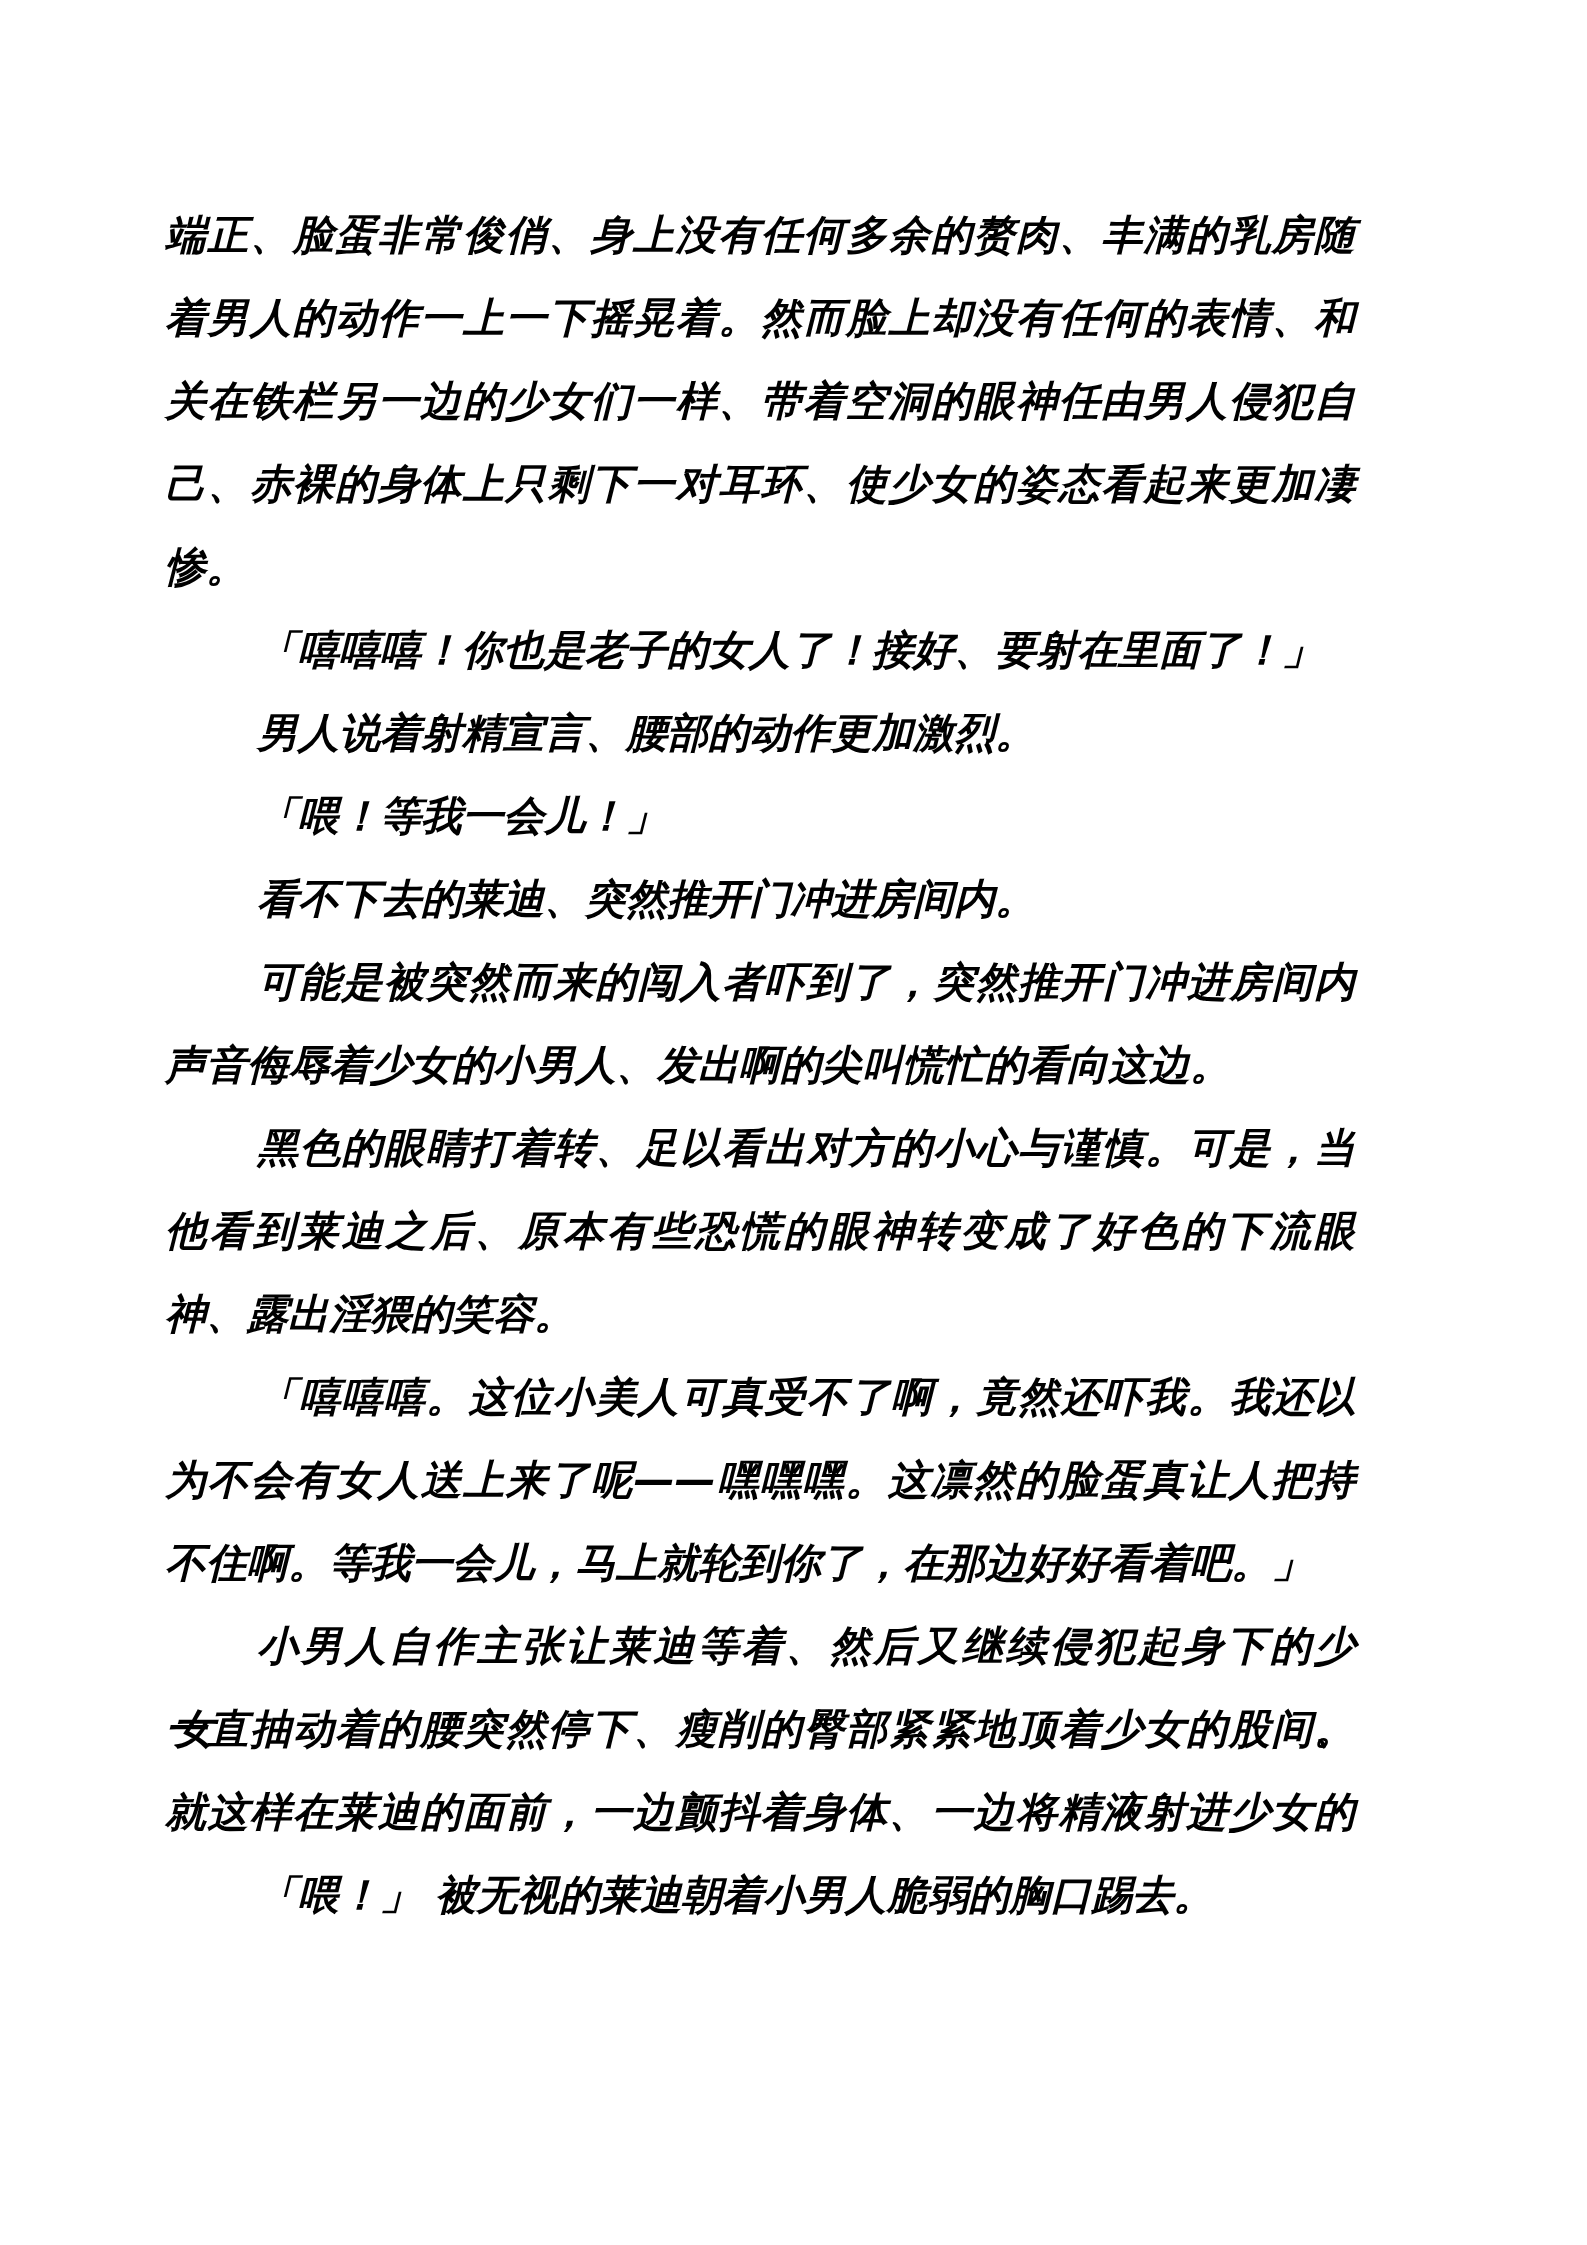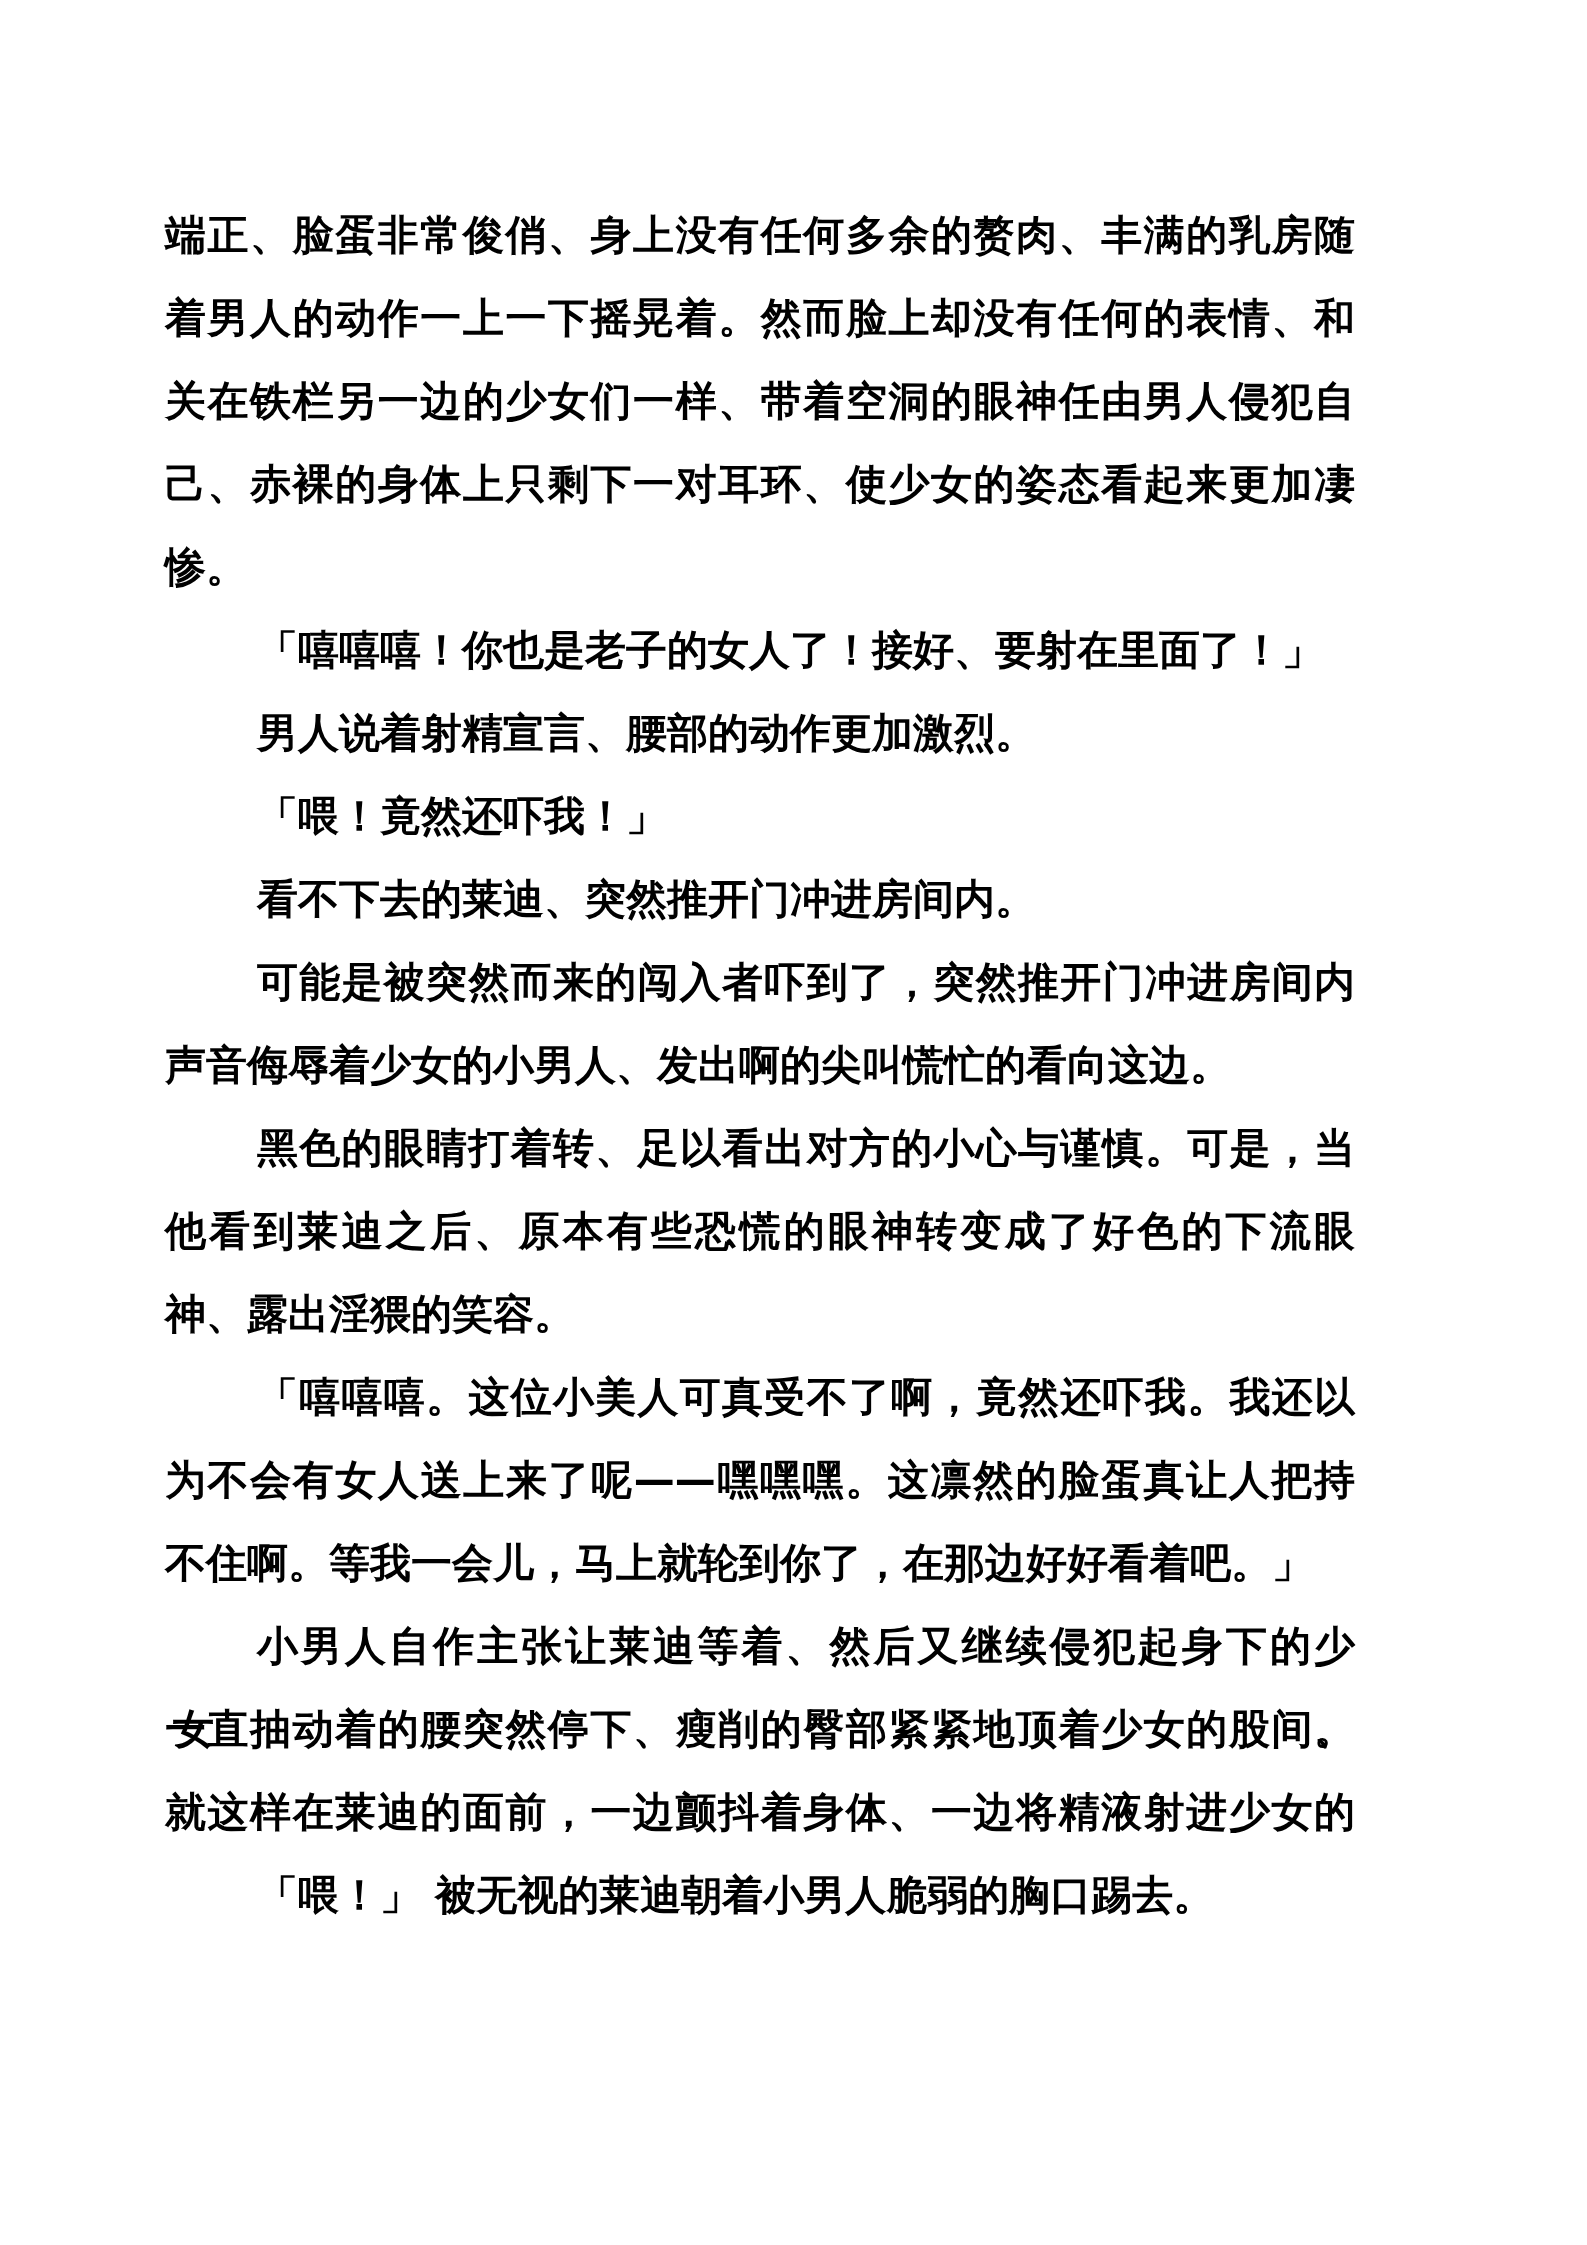--- a/index.html
+++ b/index.html
@@ -13,20 +13,21 @@
     height: 2245px;
     background: #ffffff;
     overflow: hidden;
     box-sizing: border-box;
     padding: 194px 232px 16px 165px;
     font-family: "DejaVu Sans", sans-serif;
     font-weight: bold;
     font-size: 41px;
     line-height: 83px;
     color: #000000;
+    font-style: italic;
   }
   .text-block {
     width: 1190px;
   }
   .line {
     height: 83px;
     white-space: normal;
     overflow: visible;
   }
   
@@ -51,21 +52,21 @@
 
 <div class="page" style="background: rgb(255, 255, 255); color: rgb(0, 0, 0);">
   <div class="text-block">
       <div class="line cont-j">端正、脸蛋非常俊俏、身上没有任何多余的赘肉、丰满的乳房随</div>
       <div class="line cont-j">着男人的动作一上一下摇晃着。然而脸上却没有任何的表情、和</div>
       <div class="line cont-j">关在铁栏另一边的少女们一样、带着空洞的眼神任由男人侵犯自</div>
       <div class="line cont-j">己、赤裸的身体上只剩下一对耳环、使少女的姿态看起来更加凄</div>
       <div class="line end">惨。</div>
       <div class="line single">「嘻嘻嘻！你也是老子的女人了！接好、要射在里面了！」</div>
       <div class="line single">男人说着射精宣言、腰部的动作更加激烈。</div>
-      <div class="line single">「喂！竟然还吓我！」</div>
+      <div class="line single">「喂！等我一会儿！」</div>
       <div class="line single">看不下去的莱迪、突然推开门冲进房间内。</div>
       <div class="line start-j">可能是被突然而来的闯入者吓到了，突然推开门冲进房间内</div>
       <div class="line end">声音侮辱着少女的小男人、发出啊的尖叫慌忙的看向这边。</div>
       <div class="line start-j">黑色的眼睛打着转、足以看出对方的小心与谨慎。可是，当</div>
       <div class="line cont-j">他看到莱迪之后、原本有些恐慌的眼神转变成了好色的下流眼</div>
       <div class="line end">神、露出淫猥的笑容。</div>
       <div class="line start-j">「嘻嘻嘻。这位小美人可真受不了啊，竟然还吓我。我还以</div>
       <div class="line cont-j">为不会有女人送上来了呢——嘿嘿嘿。这凛然的脸蛋真让人把持</div>
       <div class="line end">不住啊。等我一会儿，马上就轮到你了，在那边好好看着吧。」</div>
       <div class="line start-j">小男人自作主张让莱迪等着、然后又继续侵犯起身下的少女。</div>

